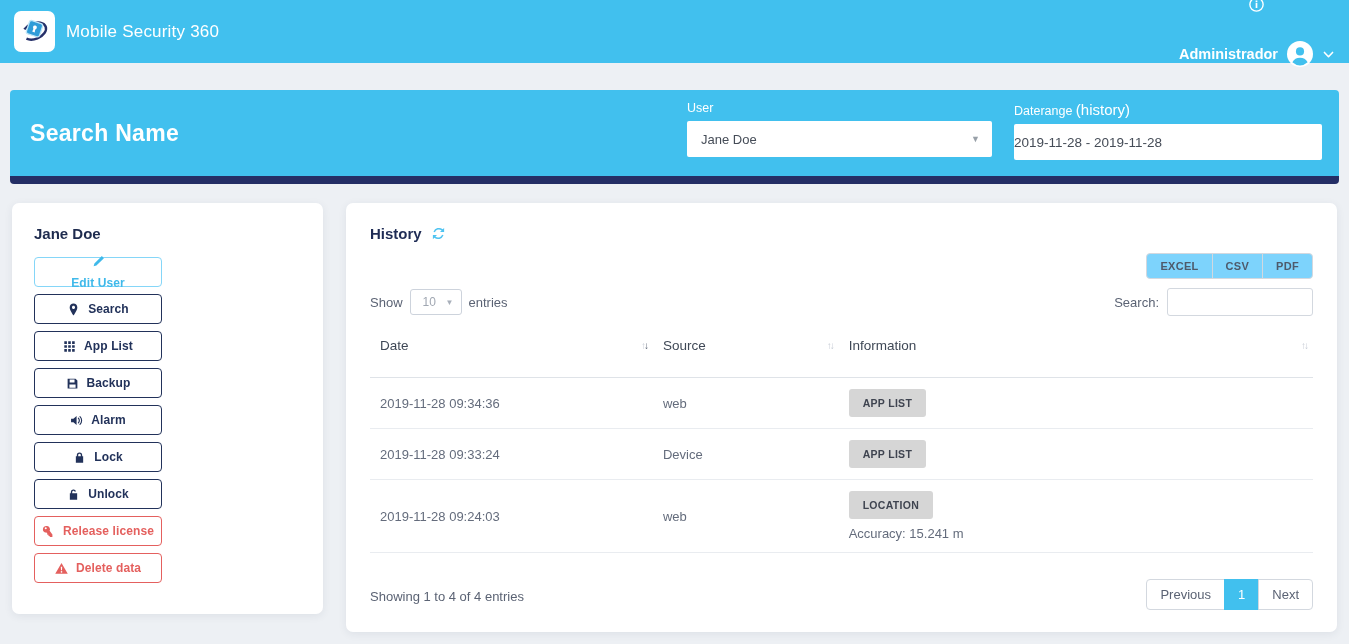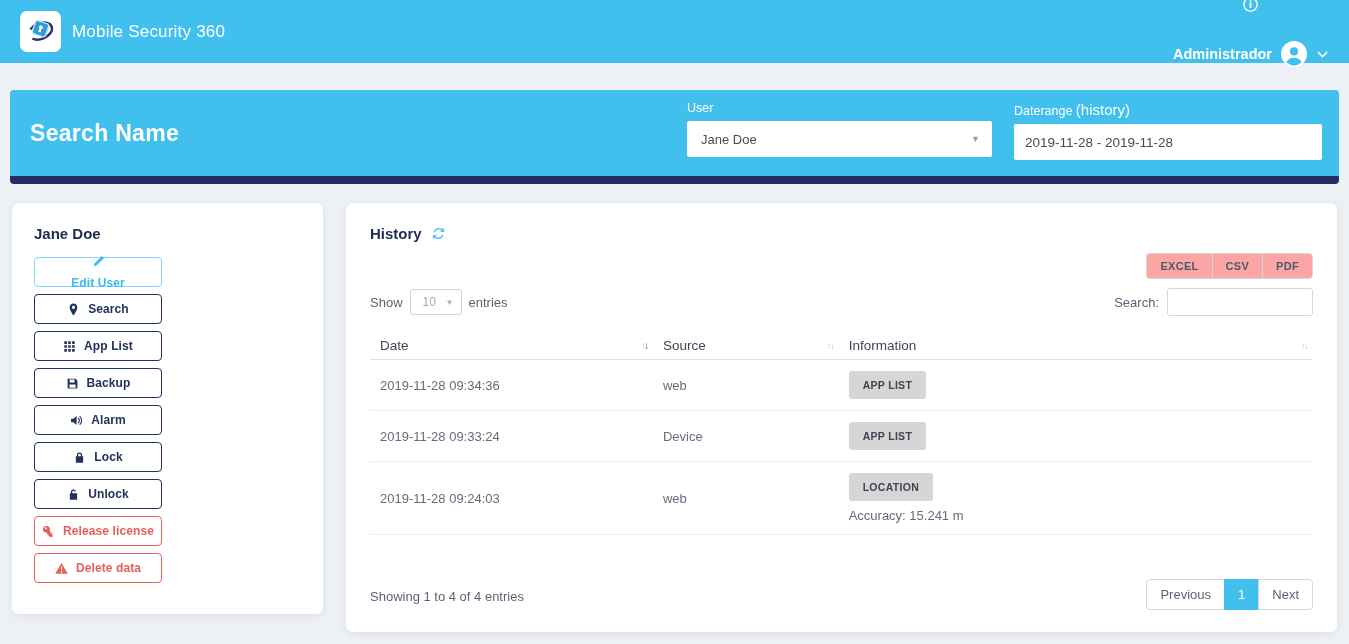--- a/index.html
+++ b/index.html
@@ -1,42 +1,42 @@
 <!DOCTYPE html>
 <html><head>
 <meta charset="utf-8">
 <style>
   * { margin:0; padding:0; box-sizing:border-box; }
   html,body { width:1349px; height:644px; overflow:hidden; }
   body { font-family:"Liberation Sans", sans-serif; background:#edf0f4; color:#22325a; }
   svg { display:block; }
 
   
-  .navbar { height:63px; background:#41c0ee; display:flex; align-items:center; padding:0 20px; color:#fff; }
+  .navbar { height:63px; background:#41c0ee; display:flex; align-items:center; padding:0 14px; color:#fff; }
   .brand { display:flex; align-items:center; gap:11px; cursor:pointer; }
   .logo-box { width:41px; height:41px; background:#fff; border-radius:7px; display:flex; align-items:center; justify-content:center; }
   .app-title { font-size:17px; font-weight:500; letter-spacing:.2px; }
   .nav-right { margin-left:auto; display:flex; align-items:center; gap:28px;flex-direction:column; }
   .info-btn { color:#fff; cursor:pointer; }
   .user-menu { display:flex; align-items:center; gap:9px; cursor:pointer; }
   .user-menu .uname { font-size:14.5px; font-weight:700; }
   .avatar { width:26px; height:26px; }
   .chev { width:13px; height:13px; color:#fff; }
 
   
   .banner { margin:27px 10px 0; height:94px; background:#41c0ee; border-bottom:8px solid #242e65;
             border-radius:4px; display:flex; align-items:center; padding:0 17px 0 20px; }
   .company { font-size:23px; font-weight:700; color:#fff; letter-spacing:.3px; }
   .banner-fields { margin-left:auto; display:flex; gap:22px; align-self:flex-start; margin-top:11px; }
   .field label { display:block; color:#fff; font-size:12.5px; margin-bottom:6px; font-weight:500; }
   .field label small { font-size:15px; }
   .select-box { width:305px; height:36px; background:#fff; border-radius:2px; display:flex; align-items:center;
                 padding:0 12px 0 14px; color:#454c57; font-size:13px; cursor:pointer; }
   .sel-caret { margin-left:auto; color:#98a0a8; font-size:9px; }
-  .date-input { width:308px; height:36px; border:0; border-radius:2px; padding:0 11px; font-size:13.5px;
+  .date-input { width:308px; height:36px; border:0; border-radius:2px; padding:0 0; font-size:13.5px;
                 color:#454c57; font-family:"Liberation Sans", sans-serif; font-weight:500; outline:none; }
 
   
   .content { display:flex; align-items:flex-start; padding:19px 12px 0; gap:23px; }
   .card { background:#fff; border-radius:7px; box-shadow:0 2px 8px rgba(35,46,80,.08); }
 
   
   .sidebar { width:311px; padding:22px 22px 24px; }
   .side-name { font-size:15px; font-weight:700; color:#1e2b4e; margin-bottom:15px; }
   .side-btn { display:flex; align-items:center; justify-content:center; gap:8px; width:128px; height:30px;
@@ -46,37 +46,37 @@
   .s-default { color:#22325a; border:1px solid #22325a; }
   .s-primary { color:#3fb9ea; border:1px solid #85d6f8;flex-direction:column; }
   .s-danger  { color:#e4605e; border:1px solid #e4605e; }
 
   
   .main { flex:1; min-height:429px; padding:22px 24px 22px; display:flex; flex-direction:column; }
   .panel-title { display:flex; align-items:center; gap:9px; font-size:15px; font-weight:700; color:#1f2c55; }
   .refresh { width:15px; height:15px; color:#4fc3f1; cursor:pointer; }
   .export-row { display:flex; justify-content:flex-end; margin-top:11px; }
   .btn-group { display:inline-flex; }
-  .gbtn { background:#fca5a5; border:1px solid #d3d8df; color:#4e5a6b; font-family:"Liberation Sans", sans-serif;
+  .gbtn { background:#7dd3fc; border:1px solid #d3d8df; color:#4e5a6b; font-family:"Liberation Sans", sans-serif;
           font-weight:700; font-size:11px; padding:6px 13px; margin-left:-1px; cursor:pointer; letter-spacing:.3px; }
   .gbtn:first-child { border-radius:4px 0 0 4px; margin-left:0; }
   .gbtn:last-child { border-radius:0 4px 4px 0; }
   .controls-row { display:flex; align-items:center; justify-content:space-between; margin-top:9px; }
   .length-menu { display:flex; align-items:center; gap:7px; font-size:13px; color:#5b6374; }
   .page-size { width:52px; height:26px; border:1px solid #cdd3dc; border-radius:3px; display:inline-flex;
                align-items:center; justify-content:space-between; padding:0 7px 0 12px; color:#a0a7b2;
                font-size:12px; cursor:pointer; background:#fff; }
   .page-size .sel-caret { font-size:8px; color:#a8afba; }
   .search-wrap { display:flex; align-items:center; gap:8px; font-size:13px; color:#5b6374; }
   .search-input { width:146px; height:28px; border:1px solid #d3d8df; border-radius:3px; padding:0 8px;
                   font-family:"Liberation Sans", sans-serif; font-size:13px; color:#454c57; outline:none; }
 
   
   table { width:100%; border-collapse:collapse; margin-top:13px; font-size:13px; table-layout:fixed; }
-  thead th { text-align:left; color:#3f4856; font-weight:500; font-size:13.5px; padding:9px 10px 6px;
+  thead th { text-align:left; color:#3f4856; font-weight:500; font-size:13.5px; padding:9px 10px 24px;
              border-bottom:1px solid #dfe3e8; position:relative; cursor:pointer; }
   .sort { position:absolute; right:6px; top:11px; font-size:10px; color:#c5cbd4; letter-spacing:-2px; }
   th.sorted .sort .b { color:#5a6474; }
   tbody td { color:#646c7c; padding:11px 10px; border-bottom:1px solid #e9ecf0; vertical-align:middle; }
   .badge { display:inline-block; background:#d6d6d6; border:0; border-radius:3px; padding:8px 14px;
            font-family:"Liberation Sans", sans-serif; font-size:10.5px; font-weight:700; color:#3f4450;
            letter-spacing:.3px; cursor:pointer; }
   .info-text { color:#646c7c; }
   .badge + .info-text { margin-top:7px; }
 

